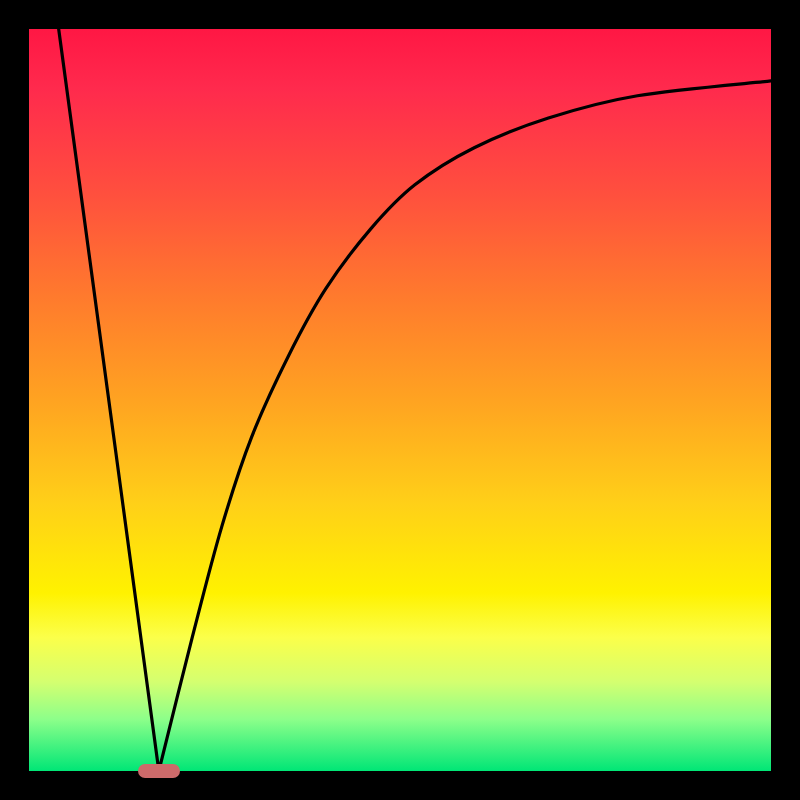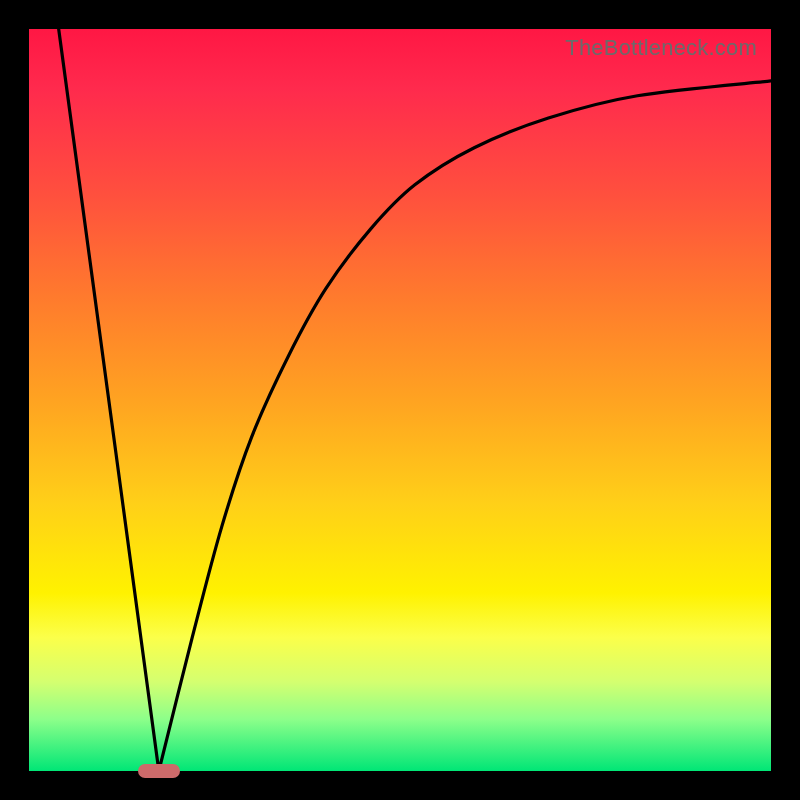--- a/index.html
+++ b/index.html
@@ -63,19 +63,18 @@
     background: #cc6a6a;
     bottom: 0px;
     transform: translate(-50%, 50%);
   }
 </style>
 </head>
 <body>
 
 <div class="frame">
   <div class="plot-area">
-    <div class="watermark">TheBottleneck.com</div>
     <svg class="curve" viewBox="0 0 742 742" preserveAspectRatio="none">
       <path d="M 29.68 0 L 129.85 742 L 129.85 742 C 135.41 719.74 152.73 649.25 163.24 608.44 C 173.75 567.63 183.03 530.53 192.92 497.14 C 202.81 463.75 211.47 436.54 222.60 408.10 C 233.73 379.66 247.33 351.21 259.70 326.48 C 272.07 301.75 283.20 280.72 296.80 259.70 C 310.40 238.68 326.48 217.65 341.32 200.34 C 356.16 183.03 368.53 169.42 385.84 155.82 C 403.15 142.22 422.94 129.85 445.20 118.72 C 467.46 107.59 492.19 97.70 519.40 89.04 C 546.61 80.38 571.34 72.96 608.44 66.78 C 645.54 60.60 719.74 54.41 742.00 51.94 " fill="none" stroke="#000" stroke-width="3.2" stroke-linejoin="round" stroke-linecap="round"></path>
     </svg>
     <div class="marker" style="left: 129.85px;"></div>
   </div>
 </div>
 
 </body></html>

